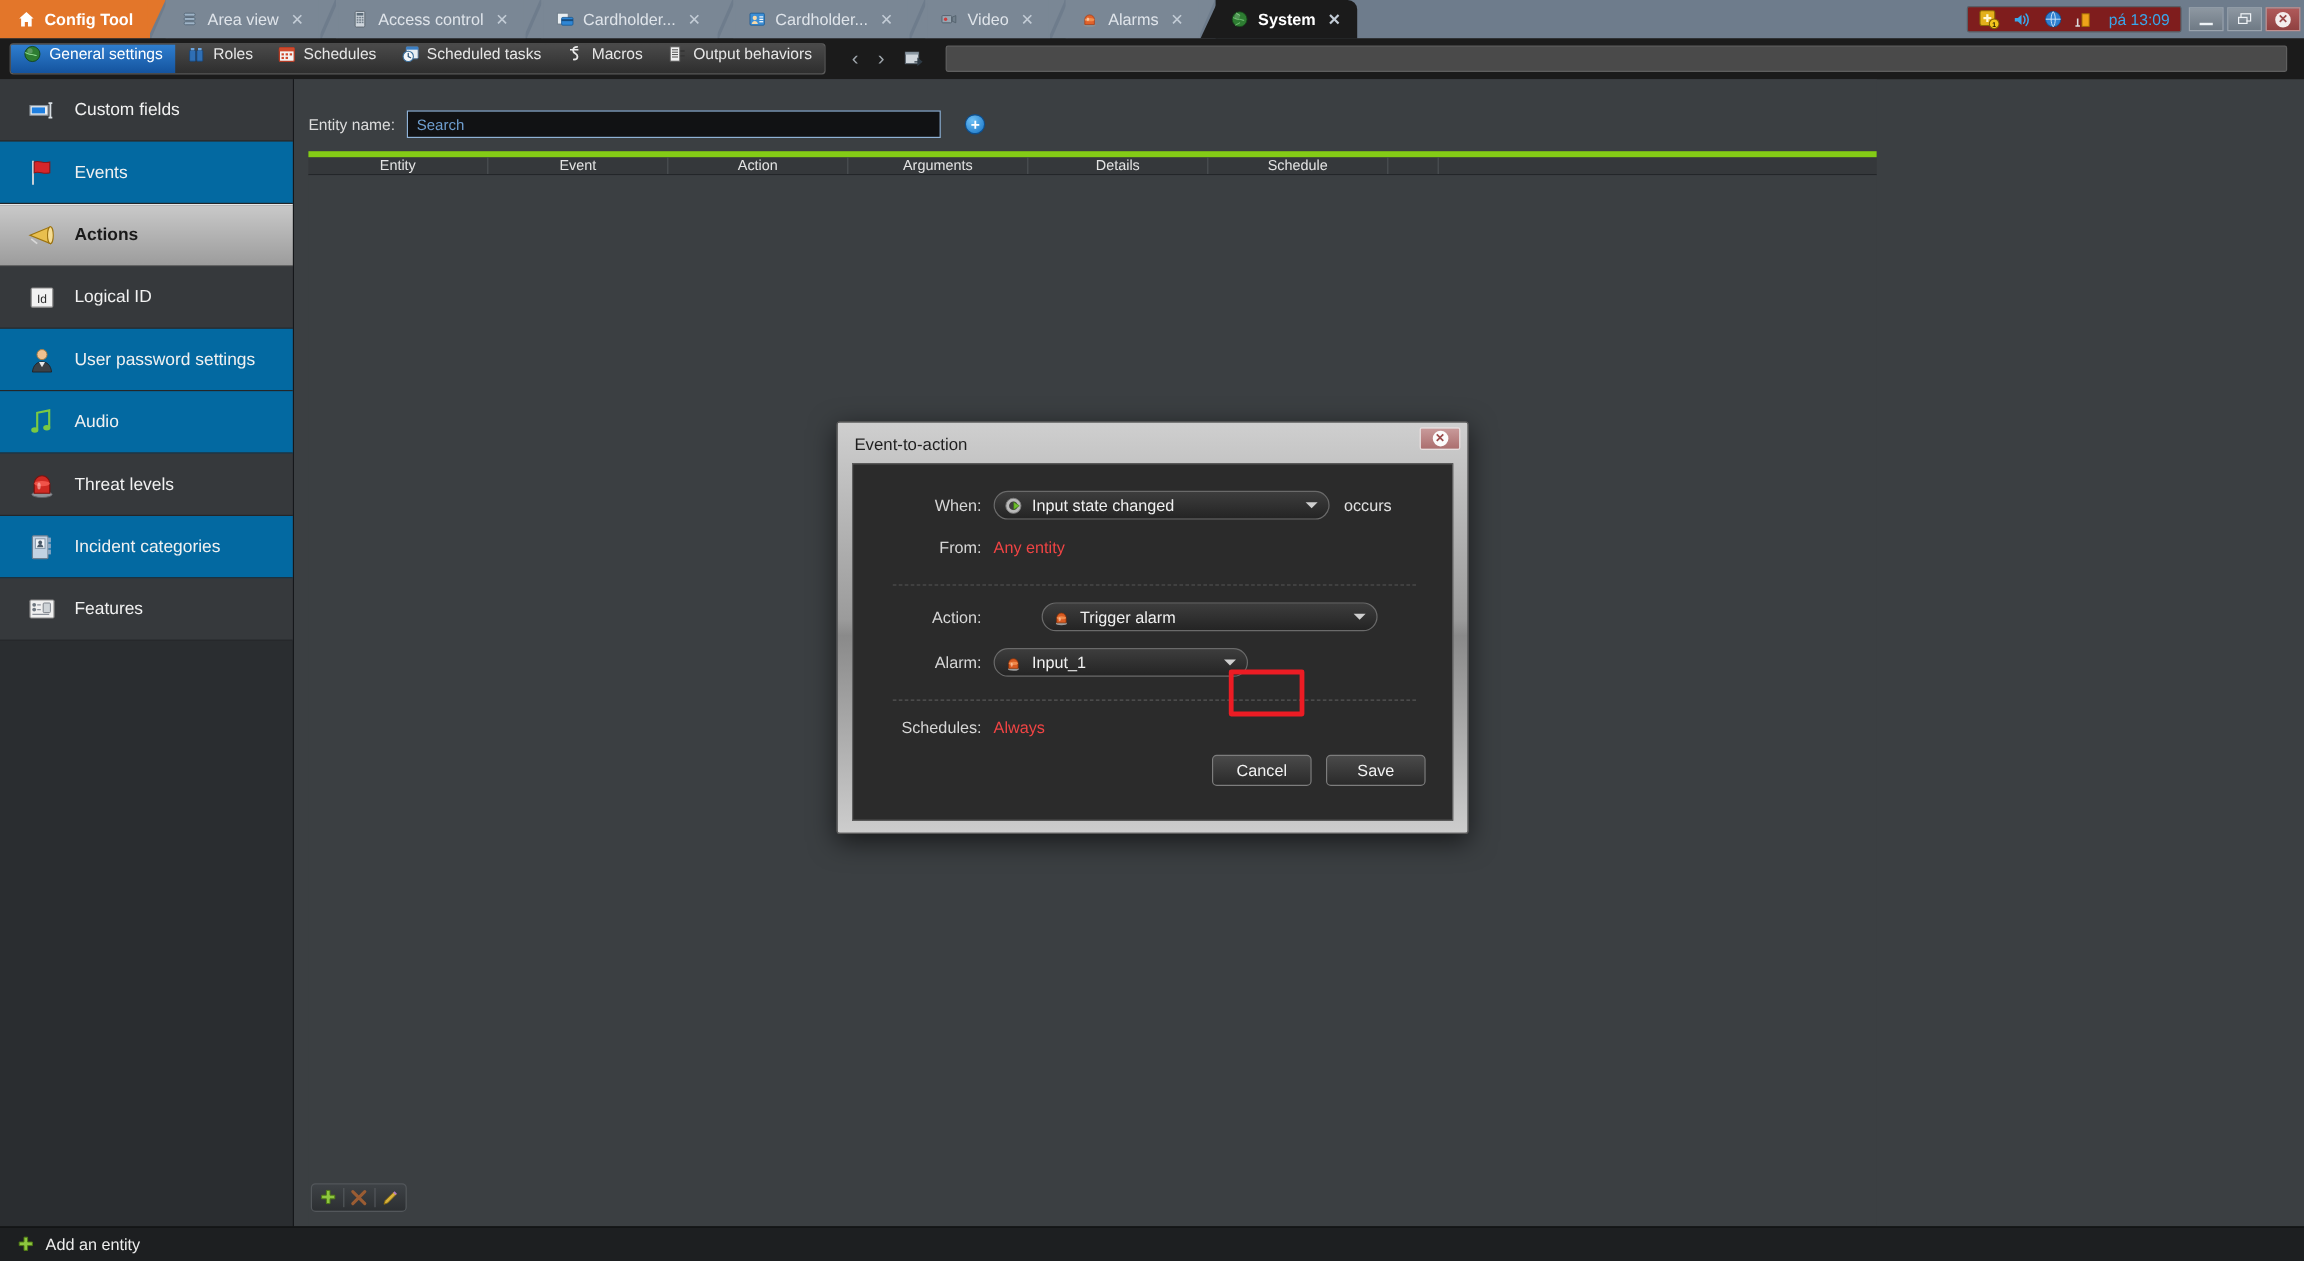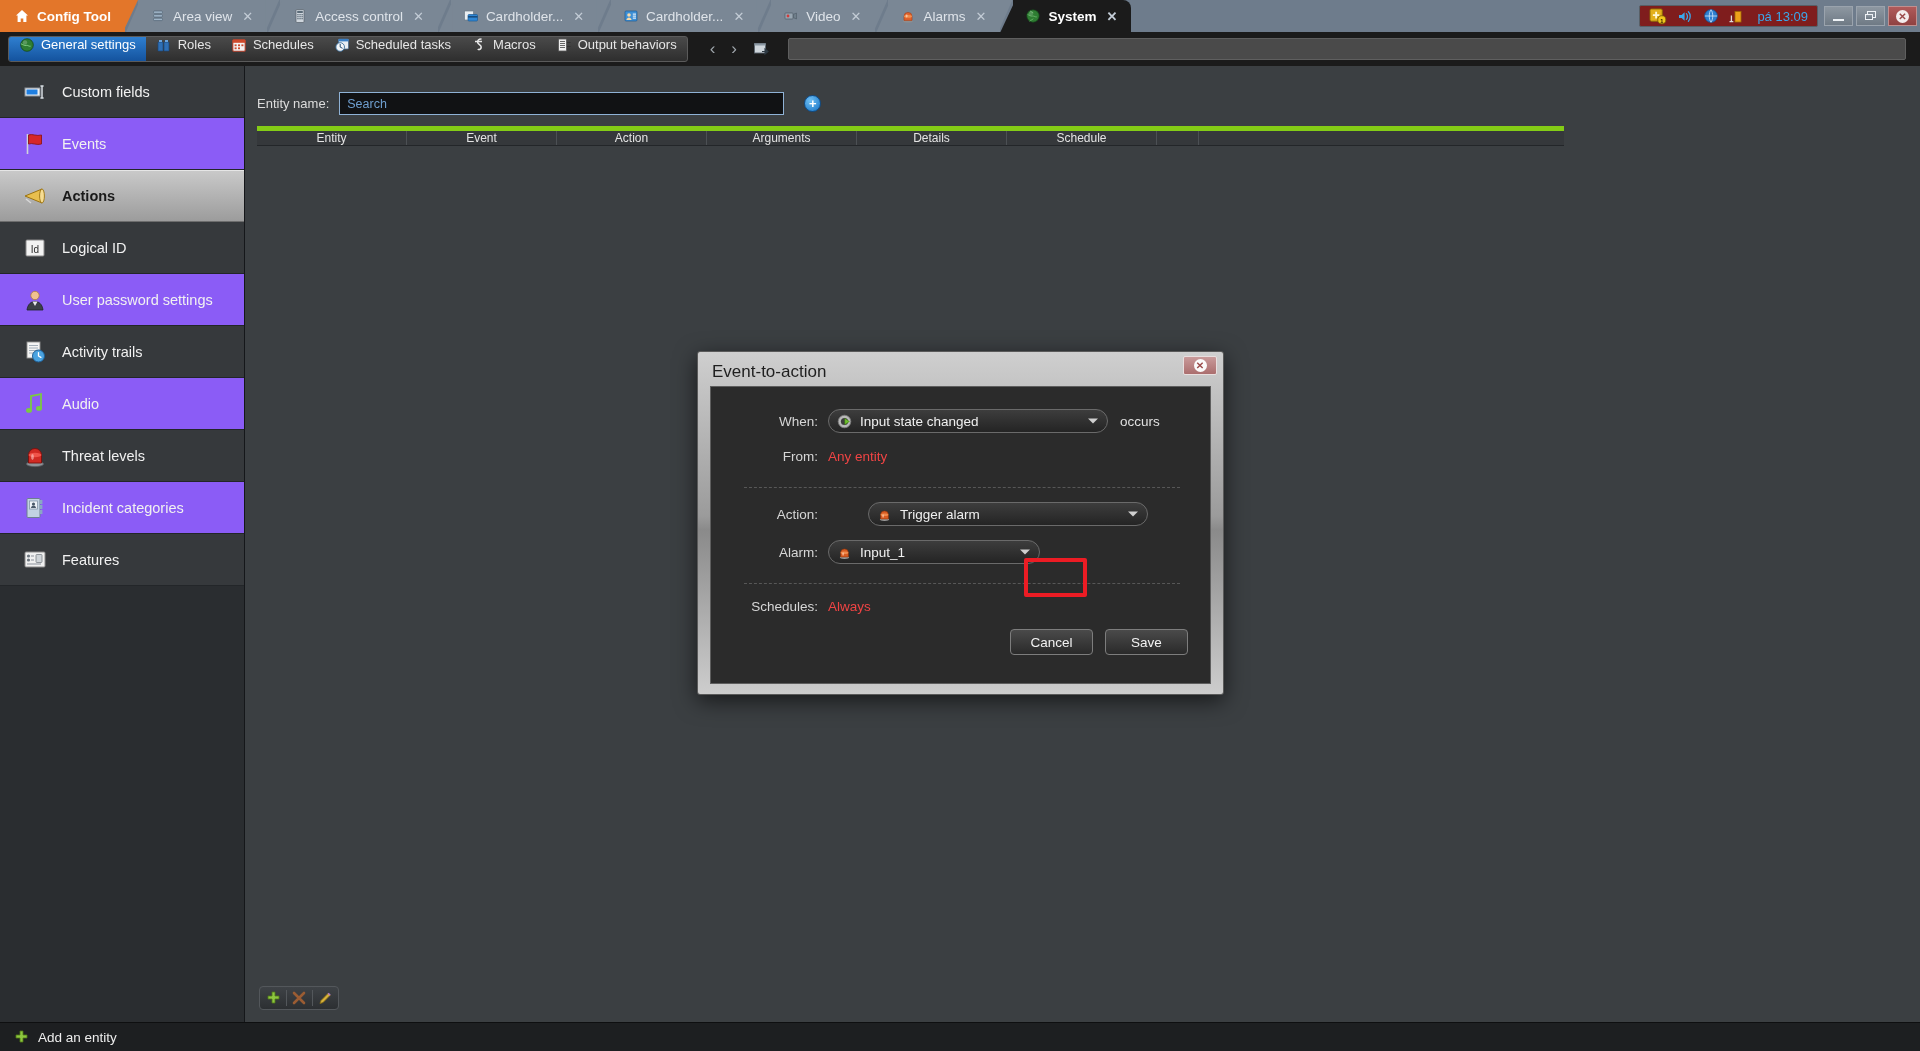--- a/index.html
+++ b/index.html
@@ -104,21 +104,21 @@
   
   .sidebar{
     position:absolute; left:0; top:66px; width:245px; bottom:29px;
     background:#2a2d30; border-right:1px solid #15171a;
   }
   .side-item{
     height:52px; display:flex; align-items:center; padding-left:22px;
     color:#f1f1f1; font-size:14.5px; border-bottom:1px solid #232629;
     background:#36393c;
   }
-  .side-item.alt{ background:#8b5cf6; }
+  .side-item.alt{ background:#0369a1; }
   .side-item.selected{
     background:linear-gradient(#c9c9c9,#9c9c9c);
     color:#1a1a1a; font-weight:bold;
     border-top:1px solid #e6e6e6; border-bottom:1px solid #6d6d6d;
   }
   .side-icon{ width:26px;height:26px; margin-right:14px; flex:0 0 26px; position:relative;}
 
   
   .main{
     position:absolute; left:245px; top:66px; right:0; bottom:29px;
@@ -174,21 +174,21 @@
     color:#ededed; font-size:13.5px;
   }
   .dialog{
     position:absolute; left:697px; top:351px; width:527px; height:344px;
     background:linear-gradient(#cfcfcf,#9b9b9b 48%,#8a8a8a 52%,#cdcdcd);
     border:1px solid #5a5a5a; border-radius:3px;
     padding:4px;
     box-shadow:0 6px 22px rgba(0,0,0,.6);
   }
   .dlg-title{
-    position:absolute; left:14px; top:10px; font-size:17px; color:#1f1f1f;
+    position:absolute; left:14px; top:10px; font-size:14px; color:#1f1f1f;
   }
   .dlg-close{
     position:absolute; right:6px; top:4px; width:34px; height:19px;
     background:linear-gradient(#c99a9a,#ab6e6e); border:1px solid #e8dede;
     border-radius:2px; display:flex;align-items:center;justify-content:center;
   }
   .dlg-close .x{
     width:13px;height:13px;border-radius:50%;background:#fbfbfb;
     color:#9b4b4b;font-size:10px;font-weight:bold;line-height:13px;text-align:center;
   }
@@ -532,33 +532,20 @@
       <span class="side-icon">
         <svg class="ico" viewBox="0 0 26 26">
           <circle cx="13" cy="8.5" r="4.2" fill="#f0c190" stroke="#a97a40" stroke-width=".8"></circle>
           <path d="M5 23c.7-6 4.2-8.5 8-8.5s7.3 2.5 8 8.5z" fill="#3c4146" stroke="#20242a" stroke-width=".8"></path>
           <path d="M10.5 14.6L13 19l2.5-4.4" fill="#e8e8e8"></path>
         </svg>
       </span>
       <span>User password settings</span>
     </div>
 
-    <div class="side-item">
-      <span class="side-icon">
-        <svg class="ico" viewBox="0 0 26 26">
-          <rect x="5" y="3" width="13" height="16" fill="#f4f4f4" stroke="#8f8f8f" stroke-width=".9"></rect>
-          <g stroke="#9aa6b2" stroke-width=".9">
-              <path d="M7 6.5h9M7 9h9M7 11.5h9M7 14h6"></path>
-            </g>
-          <circle cx="16.5" cy="17" r="6" fill="#4aa3e0" stroke="#1f5f96" stroke-width="1"></circle>
-          <path d="M16.5 13.6V17l2.4 1.4" stroke="#ffffff" stroke-width="1.3" fill="none" stroke-linecap="round"></path>
-        </svg>
-      </span>
-      <span>Activity trails</span>
-    </div>
 
     <div class="side-item alt">
       <span class="side-icon">
         <svg class="ico" viewBox="0 0 26 26">
           <path d="M9 19V5l10-2v14" stroke="#7ac943" stroke-width="1.8" fill="none"></path>
           <ellipse cx="7" cy="19.4" rx="3" ry="2.3" fill="#7ac943"></ellipse>
           <ellipse cx="17" cy="17.4" rx="3" ry="2.3" fill="#7ac943"></ellipse>
         </svg>
       </span>
       <span>Audio</span>

